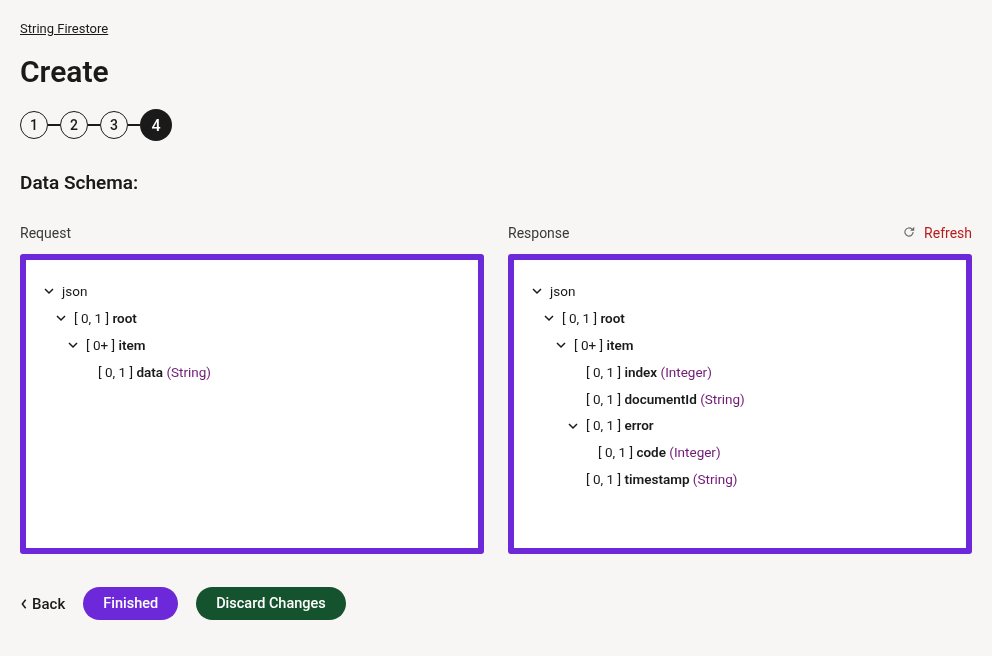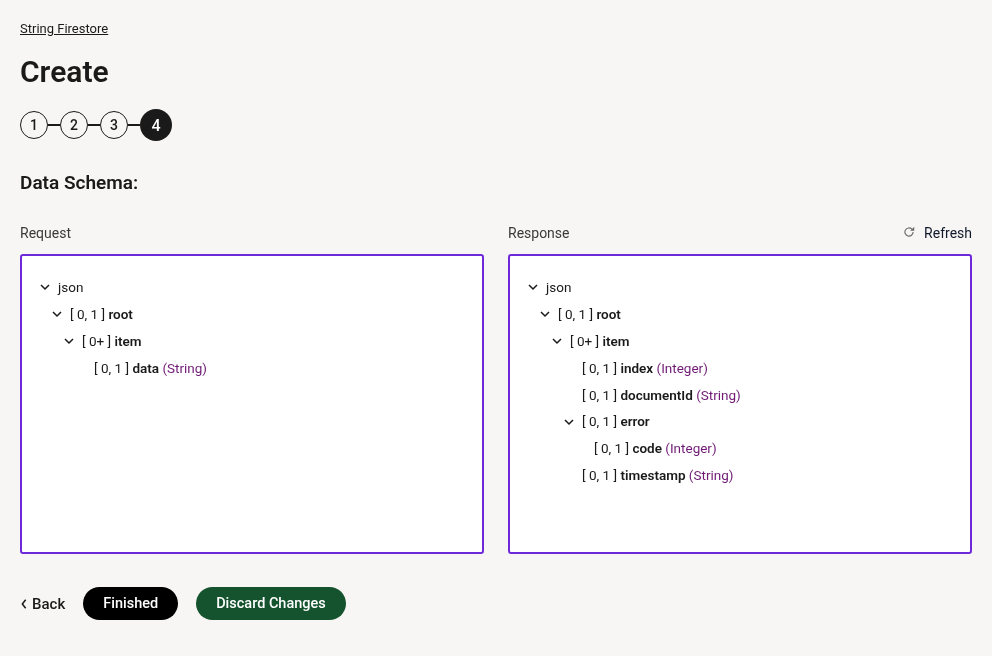--- a/index.html
+++ b/index.html
@@ -83,27 +83,27 @@
   }
   .schema-label {
     font-size: 14px;
     color: #3a3a3a;
   }
   .refresh {
     display: flex;
     align-items: center;
     gap: 8px;
     font-size: 14px;
-    color: #0f172a;
+    color: #b91c1c;
     cursor: pointer;
   }
   .refresh svg { width: 14px; height: 14px; }
   .panel {
     background: #fff;
-    border: 2px solid #6d28d9;
+    border: 6px solid #6d28d9;
     border-radius: 3px;
     padding: 18px 16px;
     height: 300px;
     font-size: 13.5px;
     overflow: auto;
   }
   .tree-item {
     display: flex;
     align-items: center;
     gap: 6px;
@@ -142,21 +142,21 @@
   .back-link svg { width: 8px; height: 10px; }
   .btn {
     border: none;
     border-radius: 18px;
     padding: 8px 20px;
     font-size: 14.5px;
     font-weight: 500;
     cursor: pointer;
     font-family: inherit;
   }
-  .btn-primary { background: #000000; color: #fff; }
+  .btn-primary { background: #6d28d9; color: #fff; }
   .btn-secondary { background: #14532d; color: #fff; }
 </style>
 </head>
 <body>
 
 
 
 <a class="breadcrumb">String Firestore</a>
 
 <h1 class="page-title">Create</h1>

